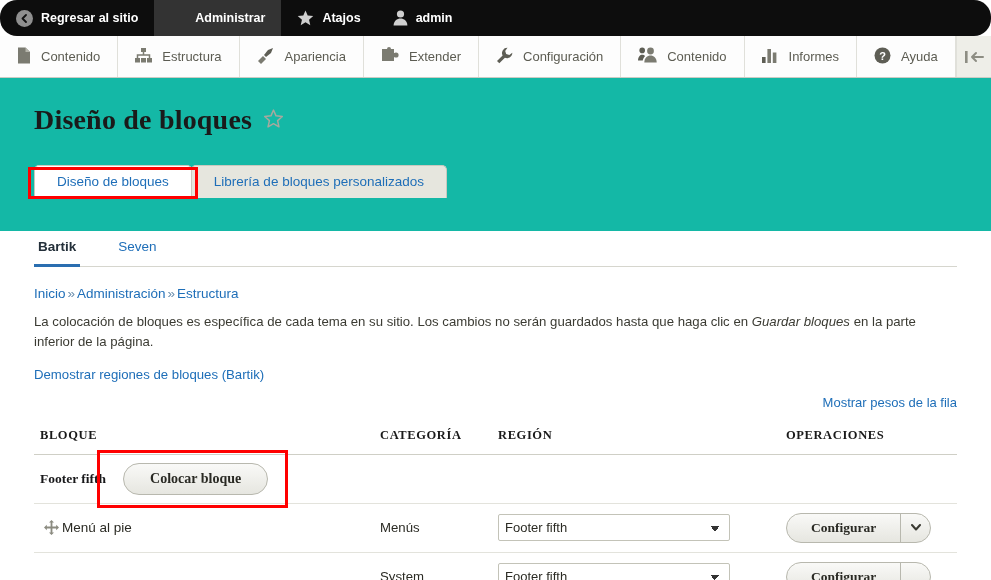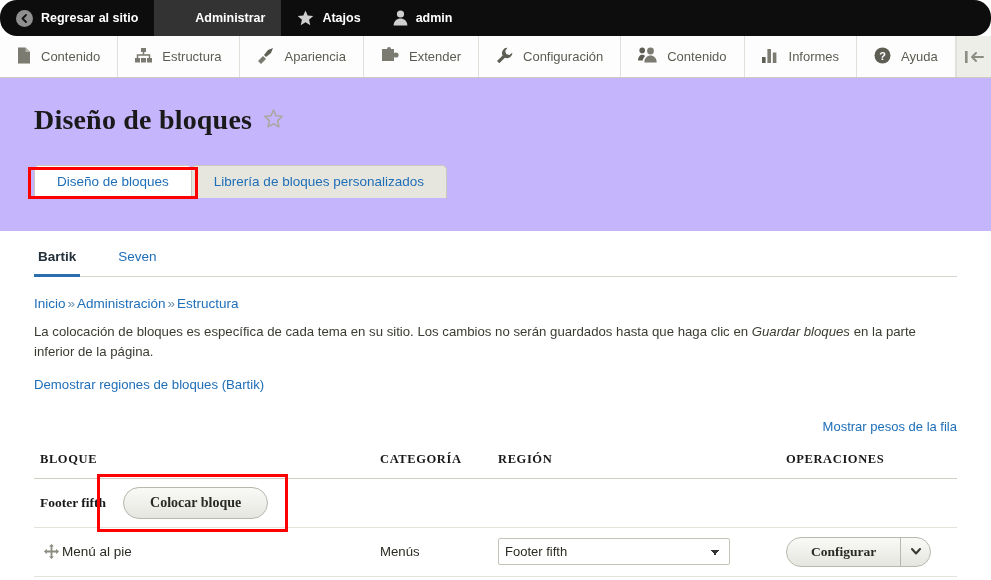--- a/index.html
+++ b/index.html
@@ -65,21 +65,21 @@
   .sub-spacer { flex: 1; border-right: 1px solid #e0e0da; background: #fdfdfd; }
   .sub-collapse {
     width: 51px;
     display: flex; align-items: center; justify-content: center;
     background: #eeeee8;
     cursor: pointer;
   }
 
   
   .page-head {
-    background: #c4b5fd;
+    background: #14b8a6;
     padding: 26px 12px 0 34px;
     height: 153px;
   }
   .page-title {
     font-family: "Liberation Serif", serif;
     font-size: 28px;
     font-weight: bold;
     color: #1a1a1a;
     display: flex;
     align-items: center;
@@ -116,21 +116,21 @@
     pointer-events: none;
     z-index: 20;
   }
 
   
   .content { background: #fff; padding: 0 34px; position: relative; }
 
   .tabs-secondary {
     display: flex;
     gap: 34px;
-    padding-top: 12px;
+    padding-top: 2px;
     border-bottom: 1px solid #d6d6ce;
   }
   .stab {
     font-size: 13.5px;
     color: #1e6eb8;
     padding: 6px 4px 10px 4px;
     cursor: pointer;
   }
   .stab.active {
     color: #24303a;
@@ -156,21 +156,21 @@
     display: inline-block;
     margin-top: 14px;
     font-size: 13.2px;
     color: #1e6eb8;
     text-decoration: none;
     cursor: pointer;
   }
 
   .row-weights {
     text-align: right;
-    margin-top: 26px;
+    margin-top: 12px;
     font-size: 13px;
   }
   .row-weights a { color: #1e6eb8; text-decoration: none; cursor: pointer; }
 
   
   table.blocks {
     width: 100%;
     border-collapse: collapse;
     margin-top: 8px;
     font-size: 13.2px;

